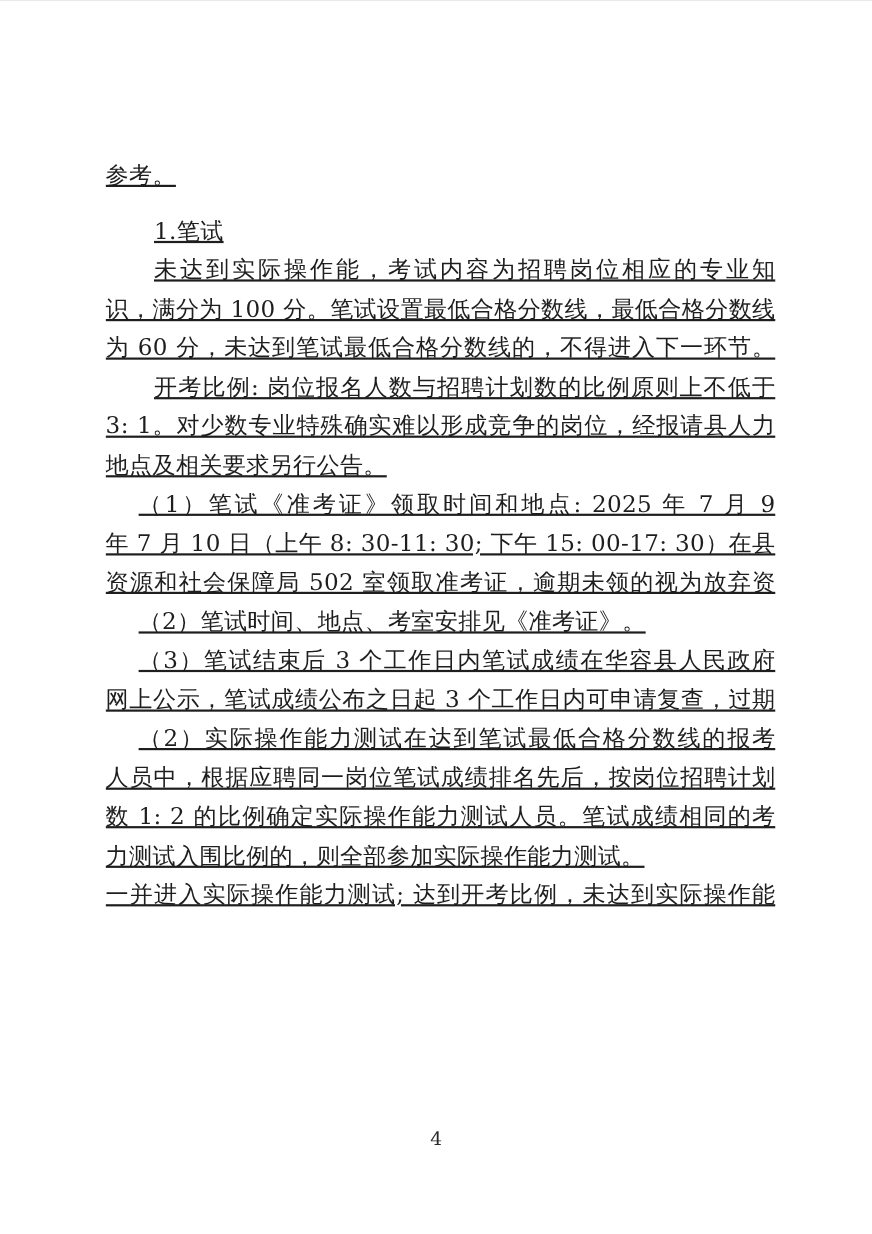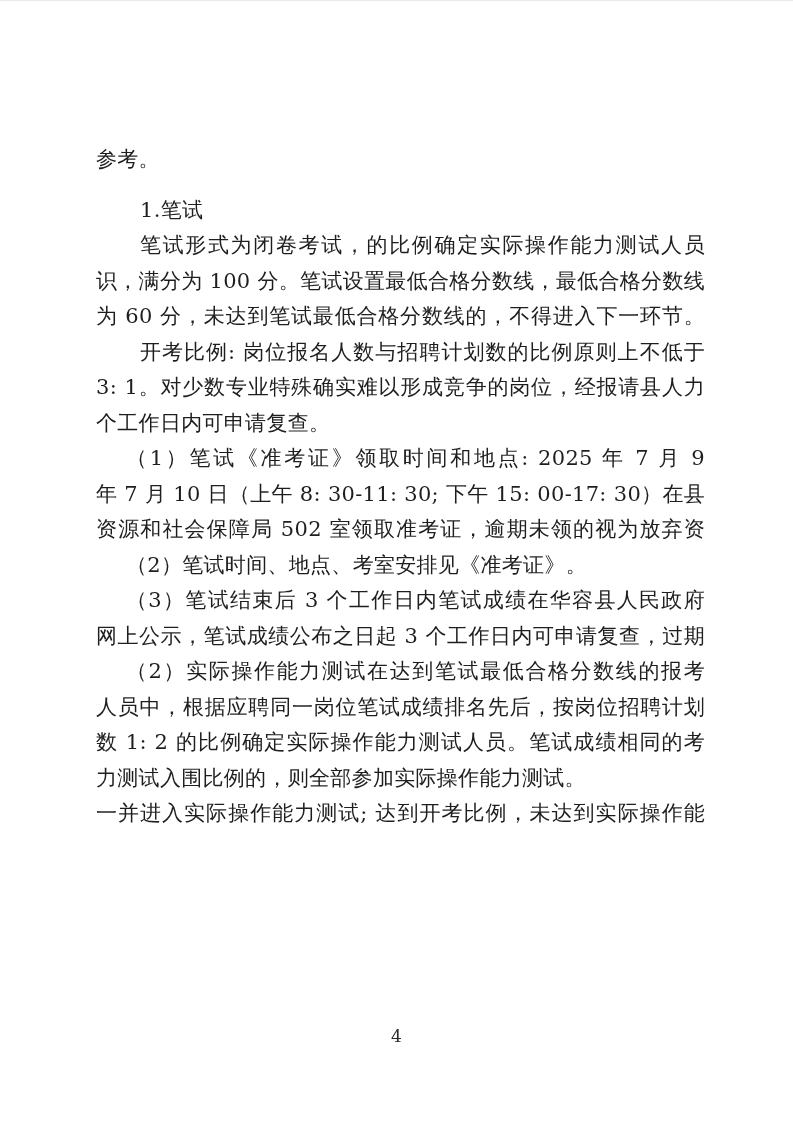--- a/index.html
+++ b/index.html
@@ -20,21 +20,21 @@
   }
   .content {
     position: absolute;
     left: 96px;
     top: 141px;
     width: 609px;
     font-size: 21px;
     line-height: 35.5px;
     letter-spacing: 0.3px;
   }
-  .para { margin: 0; }
+  .para { margin: 0; text-decoration: underline; }
   .line {
     height: 35.5px;
     white-space: pre-wrap;
     overflow: hidden;
   }
   
   .just {
     text-align: justify;
     text-align-last: justify;
     text-justify: inter-character;
@@ -62,29 +62,29 @@
 
     <p class="para">
       <span class="line" style="display: block;">参考。</span>
     </p>
 
     <p class="para">
       <span class="line ind2" style="display: block; margin-top: 15px;">1.笔试</span>
     </p>
 
     <p class="para">
-      <span class="line ind2 just" style="display: block;">笔试形式为闭卷考试，的比例确定实际操作能力测试人员</span>
+      <span class="line ind2 just" style="display: block;">未达到实际操作能，考试内容为招聘岗位相应的专业知</span>
       <span class="line just" style="display: block;">识，满分为 100 分。笔试设置最低合格分数线，最低合格分数线</span>
       <span class="line just" style="display: block;">为 60 分，未达到笔试最低合格分数线的，不得进入下一环节。</span>
     </p>
 
     <p class="para">
       <span class="line ind2 just" style="display: block;">开考比例: 岗位报名人数与招聘计划数的比例原则上不低于</span>
       <span class="line just" style="display: block;">3: 1。对少数专业特殊确实难以形成竞争的岗位，经报请县人力</span>
-      <span class="line" style="display: block;">个工作日内可申请复查。</span>
+      <span class="line" style="display: block;">地点及相关要求另行公告。</span>
     </p>
 
     <p class="para">
       <span class="line indp just" style="display: block;">（1）笔试《准考证》领取时间和地点: 2025 年 7 月 9 日-2025</span>
       <span class="line just" style="display: block;">年 7 月 10 日（上午 8: 30-11: 30; 下午 15: 00-17: 30）在县人力</span>
       <span class="line just" style="display: block;">资源和社会保障局 502 室领取准考证，逾期未领的视为放弃资格;</span>
     </p>
 
     <p class="para">
       <span class="line indp" style="display: block;">（2）笔试时间、地点、考室安排见《准考证》。</span>

